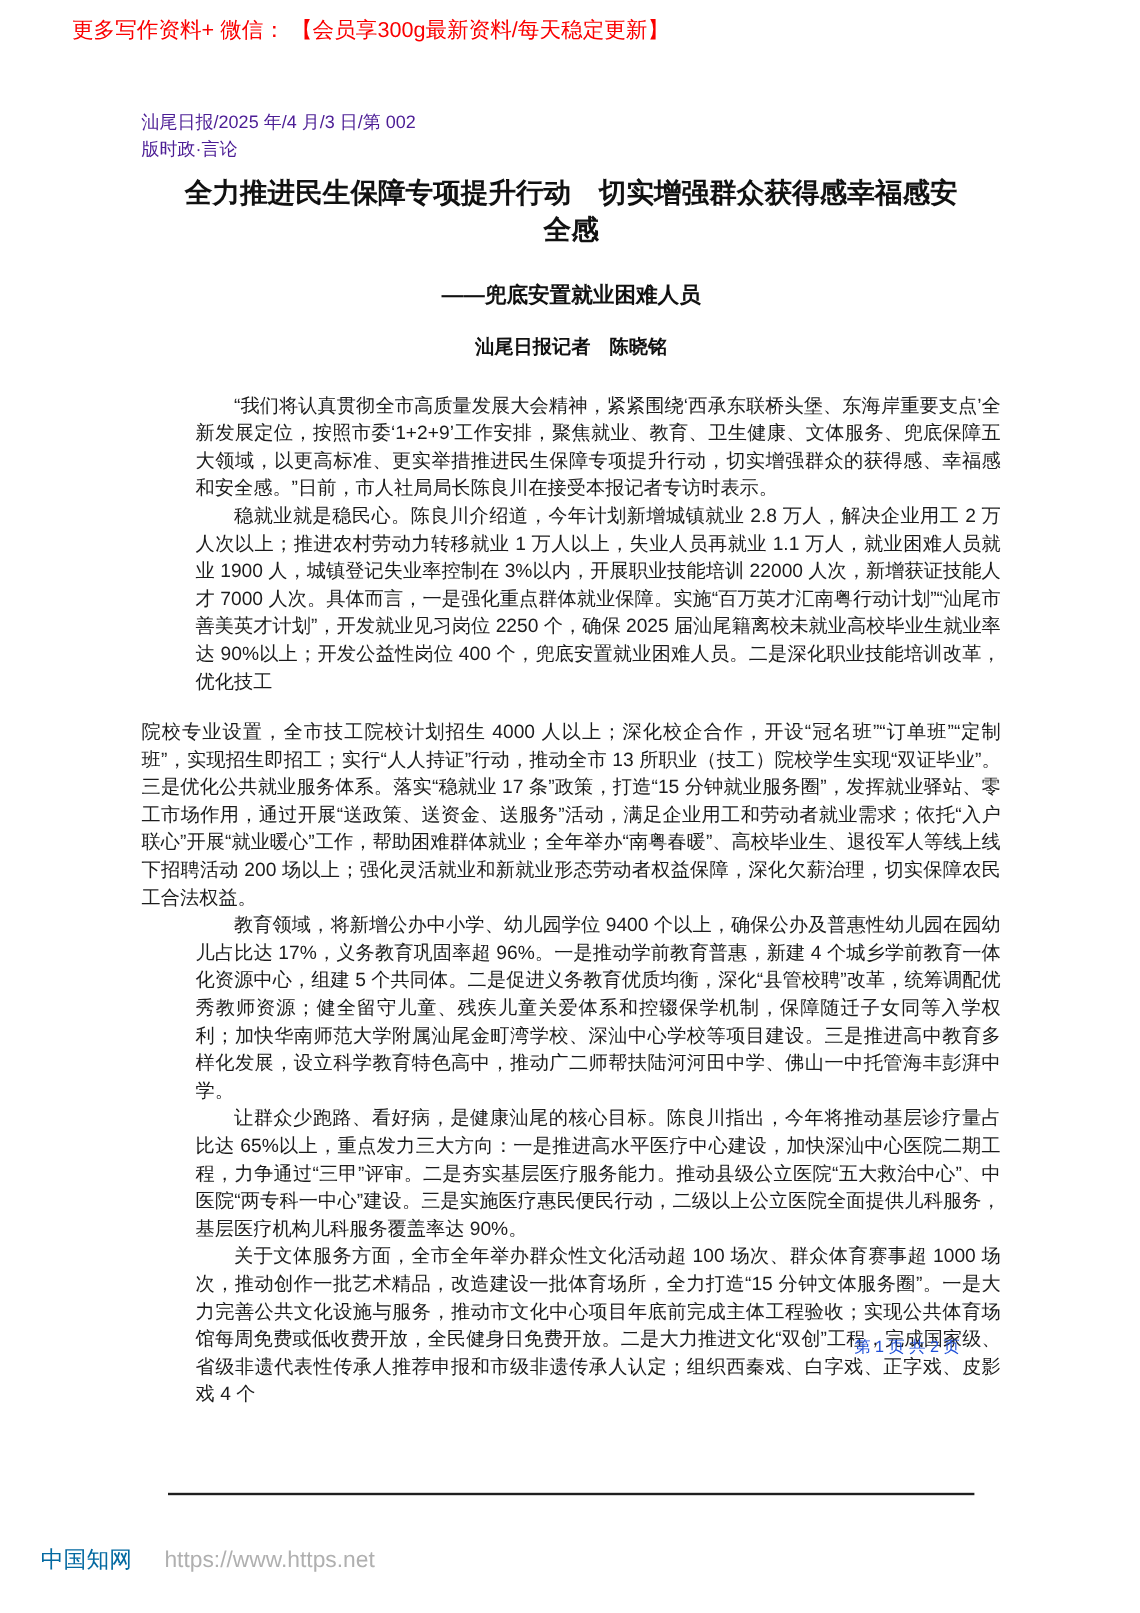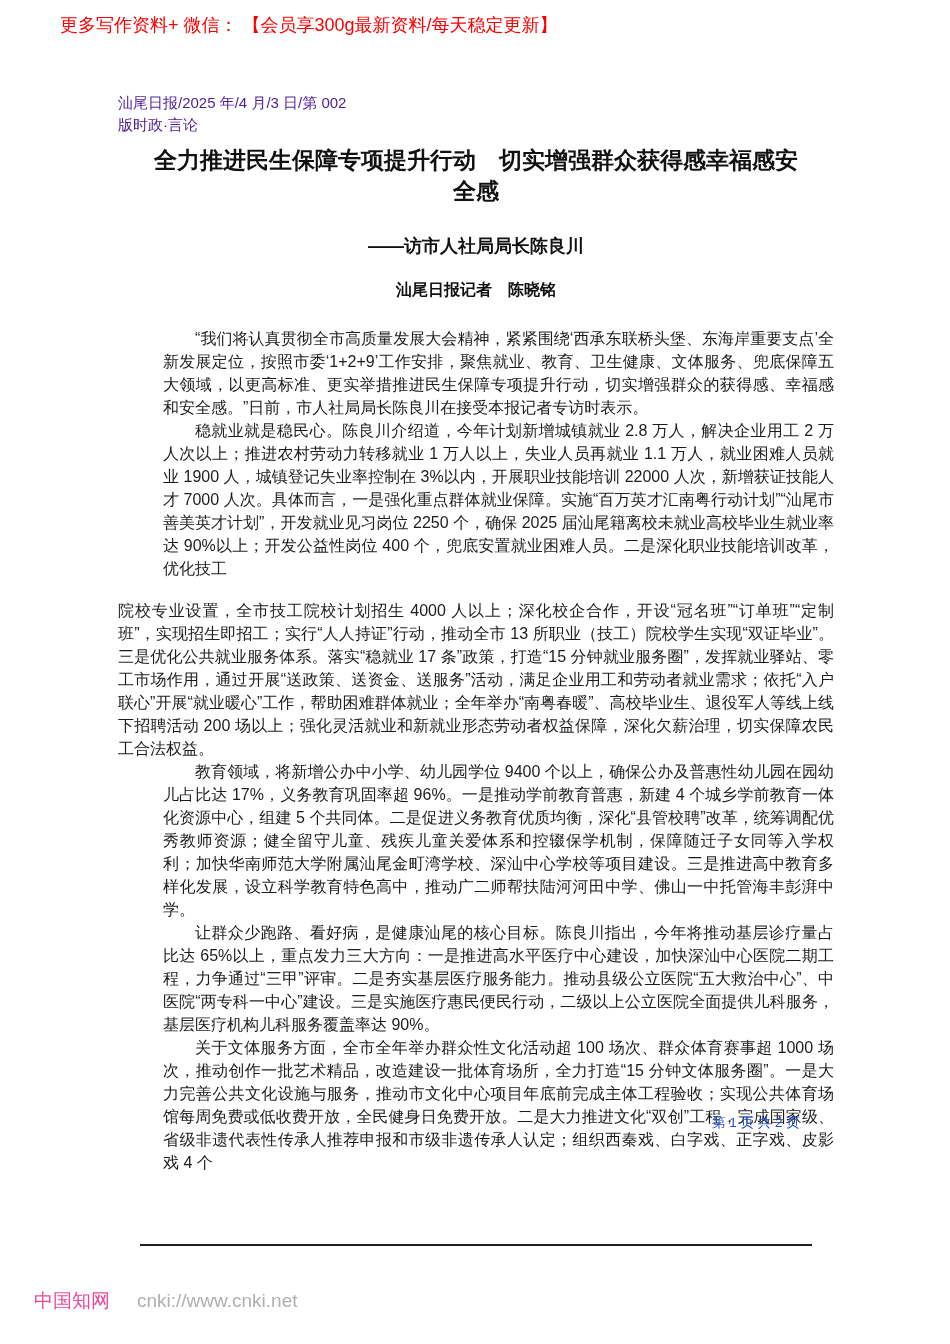--- a/index.html
+++ b/index.html
@@ -52,57 +52,57 @@
   .rule {
     position: absolute; left: 140px; top: 1244px;
     width: 672px; height: 0;
     border-top: 2px solid #1f1f1f;
   }
 
   .watermark {
     position: absolute; left: 34px; top: 1288px;
     font-size: 19px; line-height: 26px; white-space: nowrap;
   }
-  .wm-brand { color: #ec4899; text-align: center; }
+  .wm-brand { color: #0369a1; text-align: center; }
   .wm-url { color: #b0b0b0; margin-left: 27px; }
 </style>
 </head>
 <body>
 
 <div class="page">
 
   <div class="banner">
     <span>更多写作资料+ 微信： 【会员享300g最新资料/每天稳定更新】</span>
   </div>
 
   <div class="content">
 
     <div class="source">
       <div>汕尾日报/2025 年/4 月/3 日/第 002</div>
       <div>版时政·言论</div>
     </div>
 
     <h1 class="title">全力推进民生保障专项提升行动　切实增强群众获得感幸福感安全感</h1>
 
-    <h2 class="subtitle">——访市人社局局长陈良川</h2>
+    <h2 class="subtitle">——兜底安置就业困难人员</h2>
 
     <div class="byline">汕尾日报记者　陈晓铭</div>
 
     <div class="body-text">
       <p class="para indent">“我们将认真贯彻全市高质量发展大会精神，紧紧围绕‘西承东联桥头堡、东海岸重要支点’全新发展定位，按照市委‘1+2+9’工作安排，聚焦就业、教育、卫生健康、文体服务、兜底保障五大领域，以更高标准、更实举措推进民生保障专项提升行动，切实增强群众的获得感、幸福感和安全感。”日前，市人社局局长陈良川在接受本报记者专访时表示。</p>
       <p class="para indent">稳就业就是稳民心。陈良川介绍道，今年计划新增城镇就业 2.8 万人，解决企业用工 2 万人次以上；推进农村劳动力转移就业 1 万人以上，失业人员再就业 1.1 万人，就业困难人员就业 1900 人，城镇登记失业率控制在 3%以内，开展职业技能培训 22000 人次，新增获证技能人才 7000 人次。具体而言，一是强化重点群体就业保障。实施“百万英才汇南粤行动计划”“汕尾市善美英才计划”，开发就业见习岗位 2250 个，确保 2025 届汕尾籍离校未就业高校毕业生就业率达 90%以上；开发公益性岗位 400 个，兜底安置就业困难人员。二是深化职业技能培训改革，优化技工</p>
       <p class="para gap-before">院校专业设置，全市技工院校计划招生 4000 人以上；深化校企合作，开设“冠名班”“订单班”“定制班”，实现招生即招工；实行“人人持证”行动，推动全市 13 所职业（技工）院校学生实现“双证毕业”。三是优化公共就业服务体系。落实“稳就业 17 条”政策，打造“15 分钟就业服务圈”，发挥就业驿站、零工市场作用，通过开展“送政策、送资金、送服务”活动，满足企业用工和劳动者就业需求；依托“入户联心”开展“就业暖心”工作，帮助困难群体就业；全年举办“南粤春暖”、高校毕业生、退役军人等线上线下招聘活动 200 场以上；强化灵活就业和新就业形态劳动者权益保障，深化欠薪治理，切实保障农民工合法权益。</p>
       <p class="para indent">教育领域，将新增公办中小学、幼儿园学位 9400 个以上，确保公办及普惠性幼儿园在园幼儿占比达 17%，义务教育巩固率超 96%。一是推动学前教育普惠，新建 4 个城乡学前教育一体化资源中心，组建 5 个共同体。二是促进义务教育优质均衡，深化“县管校聘”改革，统筹调配优秀教师资源；健全留守儿童、残疾儿童关爱体系和控辍保学机制，保障随迁子女同等入学权利；加快华南师范大学附属汕尾金町湾学校、深汕中心学校等项目建设。三是推进高中教育多样化发展，设立科学教育特色高中，推动广二师帮扶陆河河田中学、佛山一中托管海丰彭湃中学。</p>
       <p class="para indent">让群众少跑路、看好病，是健康汕尾的核心目标。陈良川指出，今年将推动基层诊疗量占比达 65%以上，重点发力三大方向：一是推进高水平医疗中心建设，加快深汕中心医院二期工程，力争通过“三甲”评审。二是夯实基层医疗服务能力。推动县级公立医院“五大救治中心”、中医院“两专科一中心”建设。三是实施医疗惠民便民行动，二级以上公立医院全面提供儿科服务，基层医疗机构儿科服务覆盖率达 90%。</p>
       <p class="para indent">关于文体服务方面，全市全年举办群众性文化活动超 100 场次、群众体育赛事超 1000 场次，推动创作一批艺术精品，改造建设一批体育场所，全力打造“15 分钟文体服务圈”。一是大力完善公共文化设施与服务，推动市文化中心项目年底前完成主体工程验收；实现公共体育场馆每周免费或低收费开放，全民健身日免费开放。二是大力推进文化“双创”工程，完成国家级、省级非遗代表性传承人推荐申报和市级非遗传承人认定；组织西秦戏、白字戏、正字戏、皮影戏 4 个</p>
     </div>
 
   </div>
 
   <div class="page-num">第 1 页 共 2 页</div>
 
   <div class="rule"></div>
 
   <div class="watermark">
-    <span class="wm-brand">中国知网</span><span class="wm-url">cnki://www.cnki.net</span>
+    <span class="wm-brand">中国知网</span><span class="wm-url">https://www.https.net</span>
   </div>
 
 </div>
 
 </body></html>

